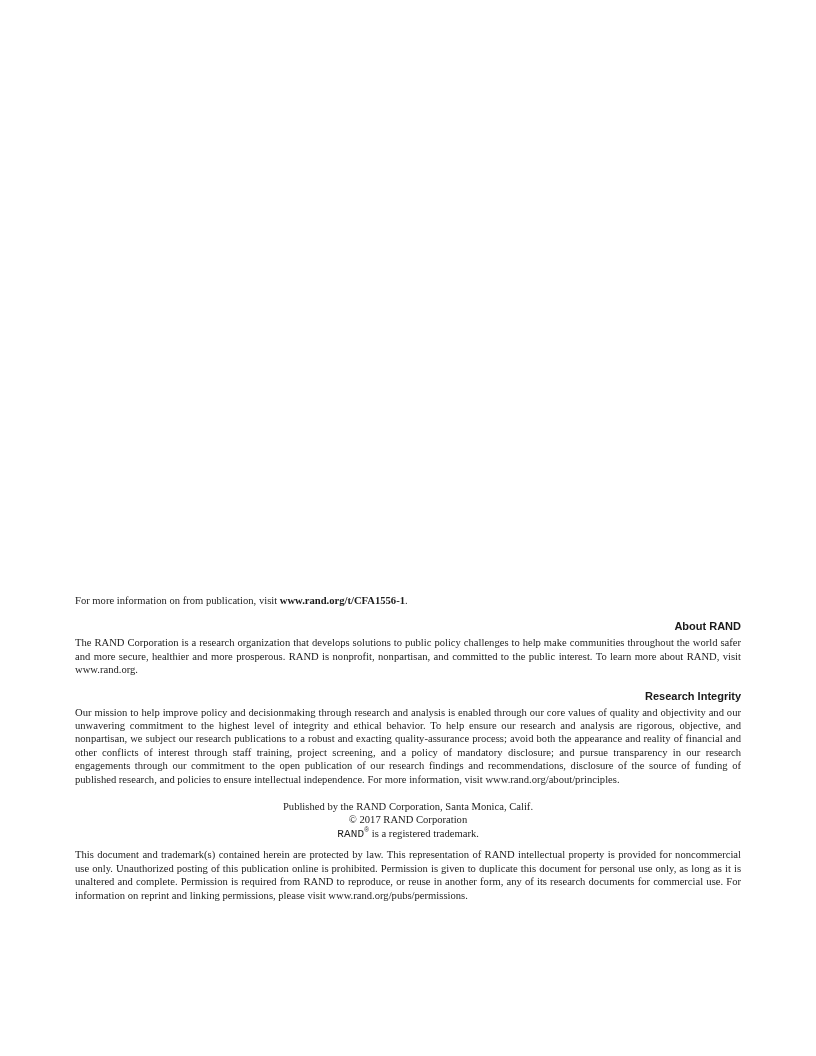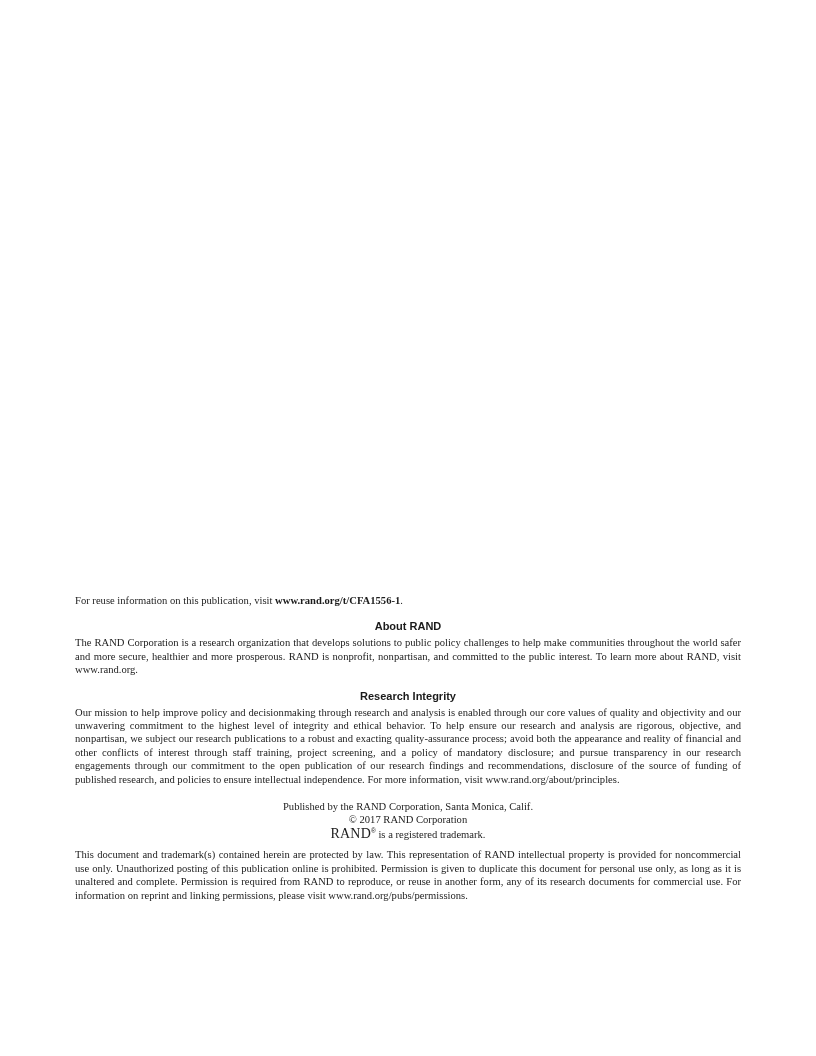--- a/index.html
+++ b/index.html
@@ -35,50 +35,50 @@
   .single-line {
     text-align: left;
     margin: 0 0 7px 0;
   }
   .section-heading {
     font-family: "Liberation Sans", sans-serif;
     font-weight: bold;
     font-size: 11px;
     line-height: 13px;
     color: #1a1a1a;
-    text-align: center;
+    text-align: right;
     margin: 13px 0 3px 0;
   }
   .info-line { margin-bottom: 2px; }
   .bold-link { font-weight: bold; }
   .publisher-block {
     margin: 14px 0 7px 0;
     text-align: center;
   }
   .publisher-block .pub-line { display: block; }
   .brand-name {
-    font-family: Liberation Serif, serif;
-    font-size: 14px;
+    font-family: Liberation Mono, monospace;
+    font-size: 11px;
     letter-spacing: 0.2px;
   }
   .reg-mark {
     font-family: "Liberation Sans", sans-serif;
     font-size: 6.5px;
     vertical-align: super;
     line-height: 0;
   }
   .disclaimer-para { margin-top: 13px; }
 </style>
 </head>
 <body>
 
 <div class="page">
   <div class="content">
 
-    <p class="single-line info-line"><span>For reuse information on this publication, visit </span><span class="bold-link">www.rand.org/t/CFA1556-1</span><span>.</span></p>
+    <p class="single-line info-line"><span>For more information on from publication, visit </span><span class="bold-link">www.rand.org/t/CFA1556-1</span><span>.</span></p>
 
     <h2 class="section-heading">About RAND</h2>
     <p class="para">The RAND Corporation is a research organization that develops solutions to public policy challenges to help make communities throughout the world safer and more secure, healthier and more prosperous. RAND is nonprofit, nonpartisan, and committed to the public interest. To learn more about RAND, visit www.rand.org.</p>
 
     <h2 class="section-heading">Research Integrity</h2>
     <p class="para">Our mission to help improve policy and decisionmaking through research and analysis is enabled through our core values of quality and objectivity and our unwavering commitment to the highest level of integrity and ethical behavior. To help ensure our research and analysis are rigorous, objective, and nonpartisan, we subject our research publications to a robust and exacting quality-assurance process; avoid both the appearance and reality of financial and other conflicts of interest through staff training, project screening, and a policy of mandatory disclosure; and pursue transparency in our research engagements through our commitment to the open publication of our research findings and recommendations, disclosure of the source of funding of published research, and policies to ensure intellectual independence. For more information, visit www.rand.org/about/principles.</p>
 
 
     <div class="publisher-block">
       <span class="pub-line">Published by the RAND Corporation, Santa Monica, Calif.</span>

